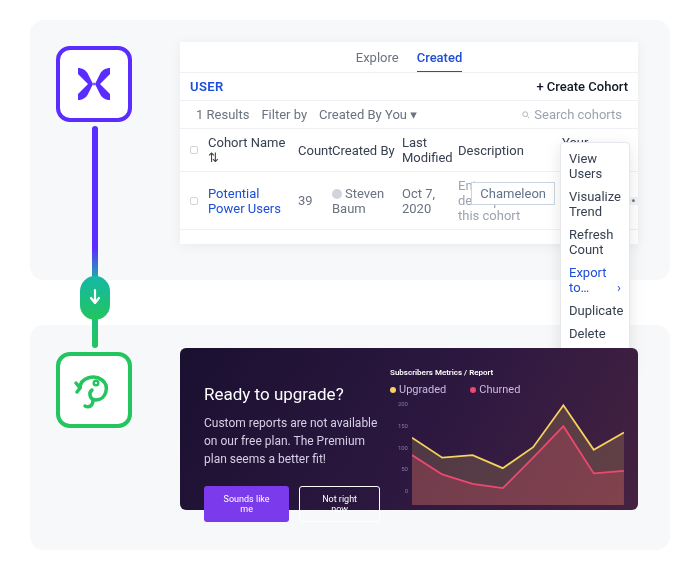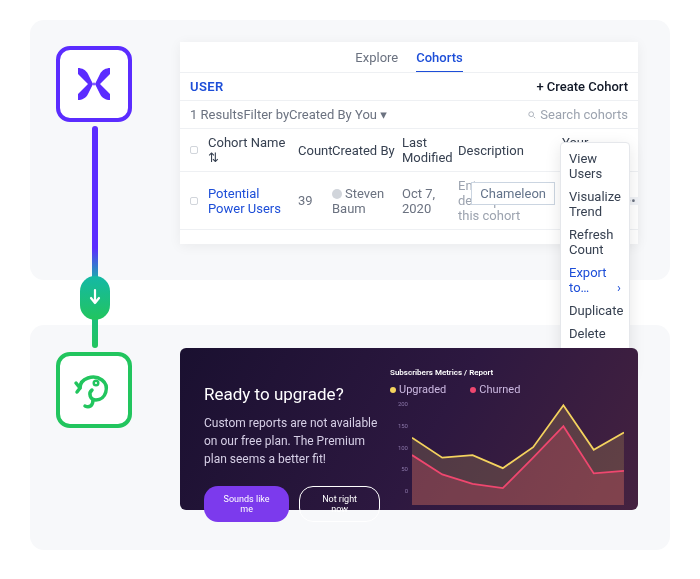--- a/index.html
+++ b/index.html
@@ -16,40 +16,40 @@
 .arrow-pill{position:absolute;left:80px;top:276px;width:30px;height:44px;border-radius:15px;background:linear-gradient(180deg,#14b8a6,#22c55e);display:flex;align-items:center;justify-content:center}
 
 
 .app{position:absolute;left:180px;top:42px;width:458px;height:202px;background:#fff;box-shadow:0 2px 12px rgba(0,0,0,0.06);font-size:13px;color:#6b7280}
 .app-tabs{display:flex;justify-content:center;gap:18px;padding-top:8px;border-bottom:1px solid #eef0f3}
 .app-tab{padding-bottom:6px;color:#6b7280}
 .app-tab.active{color:#1d4ed8;border-bottom:1.5px solid #1d4ed8;font-weight:500}
 .subbar{display:flex;align-items:center;justify-content:space-between;padding:6px 10px;border-bottom:1px solid #eef0f3}
 .user-chip{color:#1d4ed8;letter-spacing:.4px;font-weight:600}
 .create-btn{color:#111827;font-weight:500}
-.filter-row{display:flex;align-items:center;padding:6px 10px;border-bottom:1px solid #eef0f3}
+.filter-row{display:flex;align-items:center;gap:12px;padding:6px 16px;border-bottom:1px solid #eef0f3}
 .search-wrap{margin-left:auto;color:#9ca3af;display:flex;align-items:center;gap:4px}
 .thead,.trow{display:grid;grid-template-columns:14px 86px 30px 66px 52px 100px 52px 22px;gap:4px;padding:6px 10px;align-items:center;border-bottom:1px solid #eef0f3}
 .thead{color:#374151}
 .trow .link{color:#1d4ed8}
 .avatar{width:10px;height:10px;border-radius:50%;background:#d1d5db;display:inline-block;vertical-align:middle;margin-right:3px}
 .cb{width:8px;height:8px;border:1px solid #d1d5db;border-radius:2px}
 .ellipsis-btn{color:#6b7280;background:#f0f2f6;border-radius:2px;text-align:center;line-height:8px}
 .chameleon-tag{position:absolute;right:83px;top:140px;border:1px solid #cbd5e1;border-radius:0;padding:3px 8px;color:#64748b;background:#fff}
 .dropdown{position:absolute;right:8px;top:100px;width:70px;background:#fff;border:1px solid #e5e7eb;border-radius:4px;box-shadow:0 4px 16px rgba(0,0,0,0.1);padding:4px 0}
 .dropdown div{padding:4px 8px;color:#374151}
 .dropdown .hl{color:#1d4ed8;display:flex;justify-content:space-between;align-items:flex-end}
 
 
 .promo{position:absolute;left:180px;top:348px;width:458px;height:162px;border-radius:6px;background:linear-gradient(120deg,#1a1030,#2d1840 55%,#452240);display:flex;color:#fff}
 .promo-left{flex:0 0 200px;padding:36px 0 0 24px}
 .promo-title{font-size:17px;font-weight:400;margin-bottom:10px}
 .promo-body{font-size:12px;line-height:1.5;color:#d6cfe6}
 .promo-btns{display:flex;gap:10px;margin-top:18px}
-.btn{font-size:9px;padding:7px 14px;border-radius:14px;cursor:pointer}
+.btn{font-size:9px;padding:7px 14px;border-radius:3px;cursor:pointer}
 .btn-p{background:#7c3aed;color:#fff;border:none}
 .btn-s{background:transparent;color:#fff;border:1px solid #fff}
 .promo-right{flex:1;padding:20px 14px 10px 10px}
 .chart-title{font-size:8px;font-weight:600;margin-bottom:6px}
 .legend{display:flex;gap:24px;font-size:11px;color:#cbb8e0;margin-bottom:4px}
 .dot{width:6px;height:6px;border-radius:50%;display:inline-block;margin-right:3px;vertical-align:middle}
 .chart{position:relative;height:94px}
 .yaxis{position:absolute;left:0;top:0;bottom:0;width:18px;display:flex;flex-direction:column;justify-content:space-between;font-size:6px;color:#8a76a8;text-align:right}
 .plot{position:absolute;left:22px;right:0;top:0;bottom:0}
 </style>
@@ -81,21 +81,21 @@
       <circle cx="26" cy="17" r="1.1" fill="#fff" stroke="none"></circle>
       <path d="M23 34 C23 40 19 42 15 40"></path>
       <path d="M10 22 L6 17 M10 22 L7 26"></path>
     </g>
   </svg>
 </div>
 
 <div class="app">
   <div class="app-tabs">
     <div class="app-tab">Explore</div>
-    <div class="app-tab active">Cohorts</div>
+    <div class="app-tab active">Created</div>
   </div>
   <div class="subbar">
     <span class="user-chip">USER</span>
     <span class="create-btn">+  Create Cohort</span>
   </div>
   <div class="filter-row">
     <span>1 Results</span>
     <span>Filter by</span>
     <span>Created By You ▾</span>
     <span class="search-wrap">

